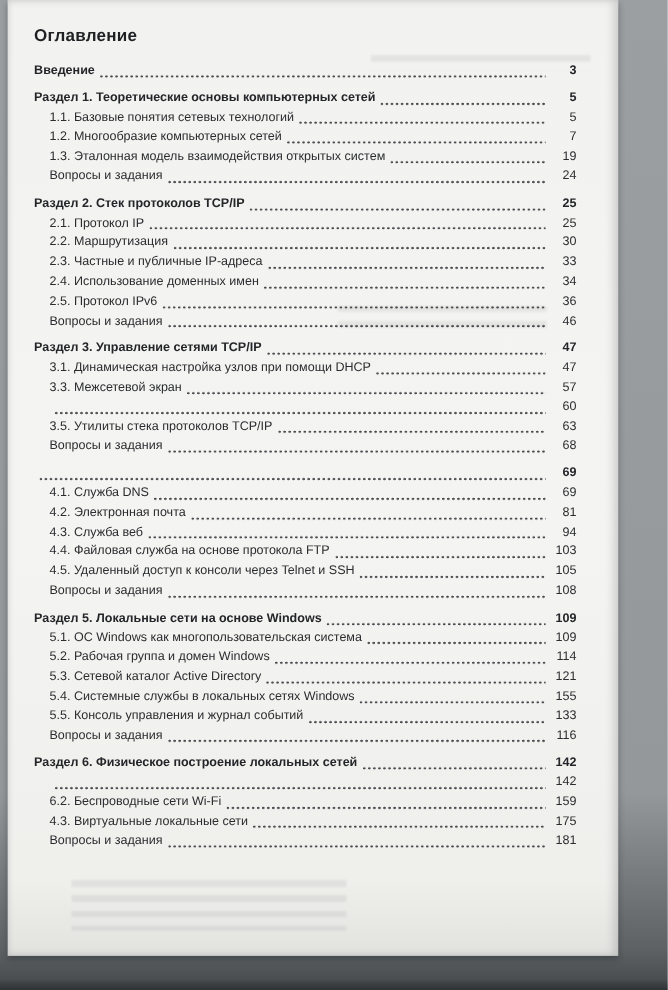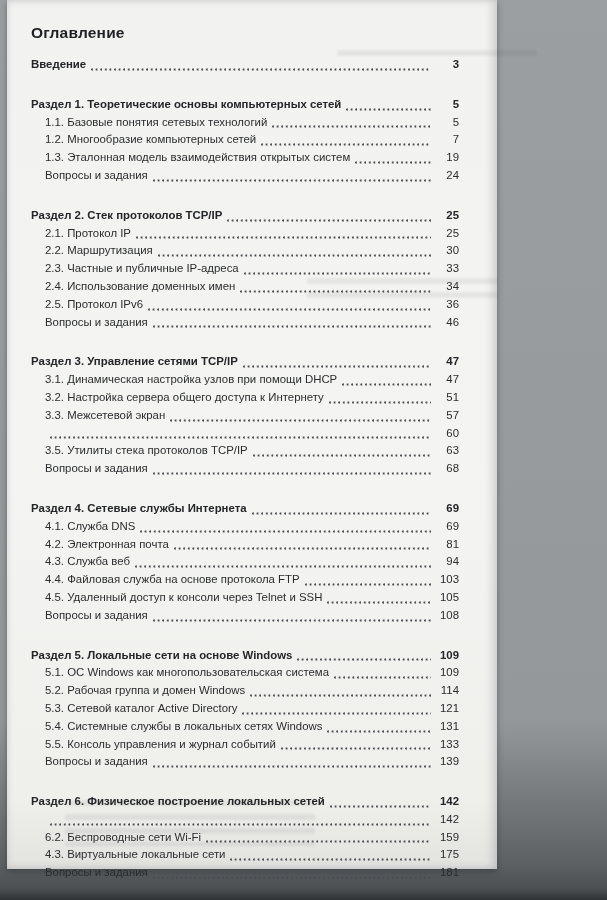--- a/index.html
+++ b/index.html
@@ -2,34 +2,34 @@
 <html><head>
 <meta charset="utf-8">
 <style>
   html,body{margin:0;padding:0;}
   body{
     width:607px;height:900px;overflow:hidden;position:relative;
     background:linear-gradient(180deg,#9b9fa1 0%,#94989a 80%,#5d6164 96%,#43474a 100%);
     font-family:"Liberation Sans","DejaVu Sans",sans-serif;
   }
   .scan-page{
-    position:absolute;left:7px;top:0;width:490px;height:869px;
+    position:absolute;left:7px;top:0;width:555px;height:869px;
     background:linear-gradient(180deg,#f2f2f0 0%,#f4f4f2 55%,#efefec 92%,#e2e2df 100%);
     box-shadow:inset -4px 0 8px rgba(90,95,100,.25), inset 2px 0 4px rgba(120,125,130,.12),
                0 3px 6px rgba(40,44,48,.45);
   }
   .page-title{
     position:absolute;left:24px;top:24px;
     font-size:15.5px;font-weight:bold;color:#1f2023;letter-spacing:.2px;
   }
   .toc{
     position:absolute;left:24px;top:56px;right:38px;
     font-size:11.4px;color:#2b2c2f;
   }
-  .toc-group{margin-top:22px;}
+  .toc-group{margin-top:7px;}
   .toc-group:first-child{margin-top:0;}
   .toc-row{display:flex;align-items:center;line-height:17.8px;white-space:nowrap;}
   .toc-row.hdr .lab{font-weight:bold;color:#242529;}
   .toc-row.hdr .pg{font-weight:bold;color:#242529;}
   .toc-row.sub{padding-left:14px;}
   .lab{flex:0 0 auto;}
   .leader{
     flex:1 1 auto;align-self:flex-end;height:3px;margin:0 4px 3px 5px;
     background-image:radial-gradient(circle at 1px 1.5px,#4b4c50 1px,rgba(0,0,0,0) 1.2px);
     background-size:4.6px 3px;background-repeat:repeat-x;background-position:left bottom;
@@ -130,25 +130,20 @@
           <span class="lab">Раздел 3. Управление сетями TCP/IP</span>
           <span class="leader"></span>
           <span class="pg">47</span>
         </div>
         <div class="toc-row sub">
           <span class="lab">3.1. Динамическая настройка узлов при помощи DHCP</span>
           <span class="leader"></span>
           <span class="pg">47</span>
         </div>
         <div class="toc-row sub">
-          <span class="lab">3.2. Настройка сервера общего доступа к Интернету</span>
-          <span class="leader"></span>
-          <span class="pg">51</span>
-        </div>
-        <div class="toc-row sub">
           <span class="lab">3.3. Межсетевой экран</span>
           <span class="leader"></span>
           <span class="pg">57</span>
         </div>
         <div class="toc-row sub">
           <span class="leader"></span>
           <span class="pg">60</span>
         </div>
         <div class="toc-row sub">
           <span class="lab">3.5. Утилиты стека протоколов TCP/IP</span>
@@ -156,21 +151,20 @@
           <span class="pg">63</span>
         </div>
         <div class="toc-row sub">
           <span class="lab">Вопросы и задания</span>
           <span class="leader"></span>
           <span class="pg">68</span>
         </div>
       </div>
       <div class="toc-group">
         <div class="toc-row hdr">
-          <span class="lab">Раздел 4. Сетевые службы Интернета</span>
           <span class="leader"></span>
           <span class="pg">69</span>
         </div>
         <div class="toc-row sub">
           <span class="lab">4.1. Служба DNS</span>
           <span class="leader"></span>
           <span class="pg">69</span>
         </div>
         <div class="toc-row sub">
           <span class="lab">4.2. Электронная почта</span>
@@ -215,31 +209,31 @@
           <span class="pg">114</span>
         </div>
         <div class="toc-row sub">
           <span class="lab">5.3. Сетевой каталог Active Directory</span>
           <span class="leader"></span>
           <span class="pg">121</span>
         </div>
         <div class="toc-row sub">
           <span class="lab">5.4. Системные службы в локальных сетях Windows</span>
           <span class="leader"></span>
-          <span class="pg">131</span>
+          <span class="pg">155</span>
         </div>
         <div class="toc-row sub">
           <span class="lab">5.5. Консоль управления и журнал событий</span>
           <span class="leader"></span>
           <span class="pg">133</span>
         </div>
         <div class="toc-row sub">
           <span class="lab">Вопросы и задания</span>
           <span class="leader"></span>
-          <span class="pg">139</span>
+          <span class="pg">116</span>
         </div>
       </div>
       <div class="toc-group">
         <div class="toc-row hdr">
           <span class="lab">Раздел 6. Физическое построение локальных сетей</span>
           <span class="leader"></span>
           <span class="pg">142</span>
         </div>
         <div class="toc-row sub">
           <span class="leader"></span>

